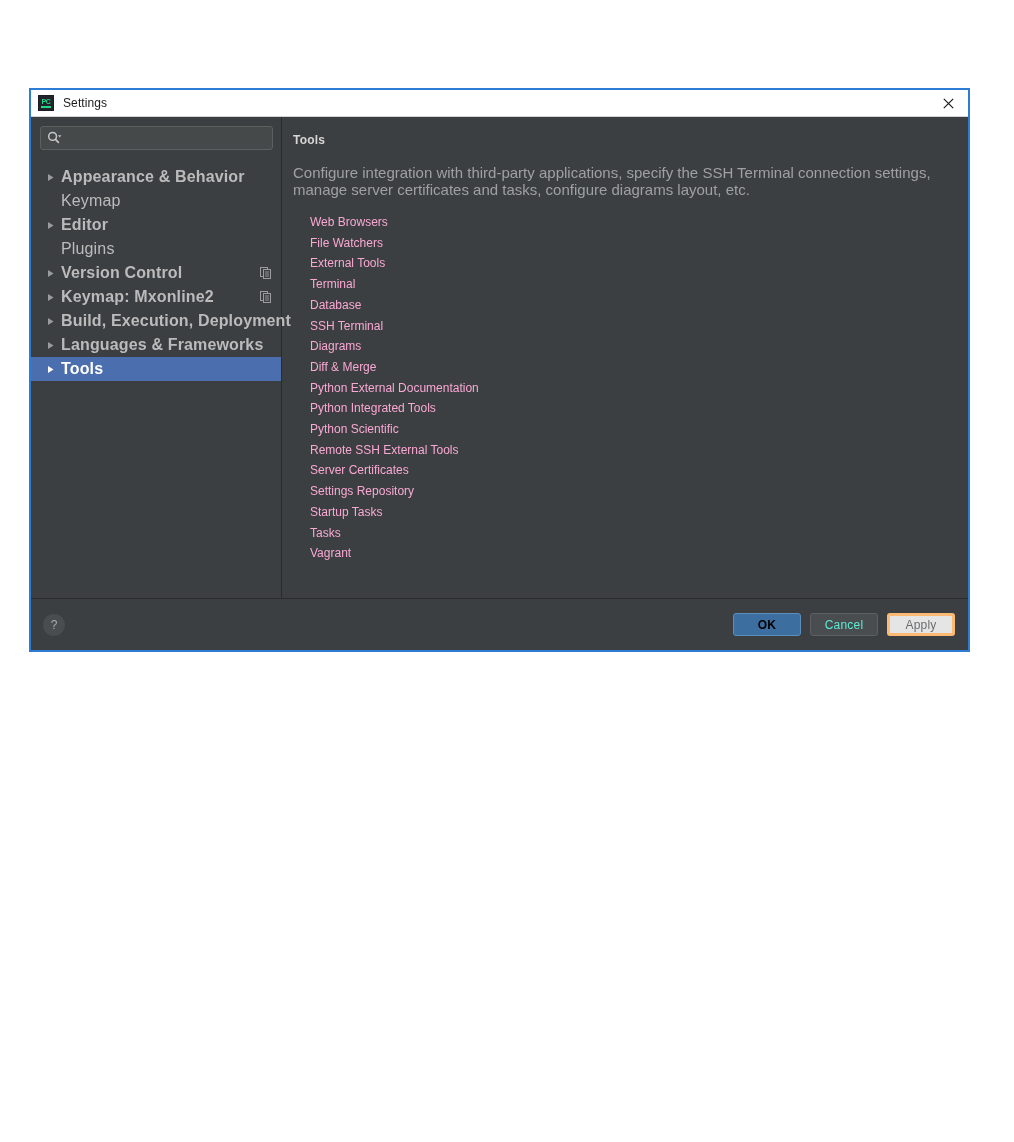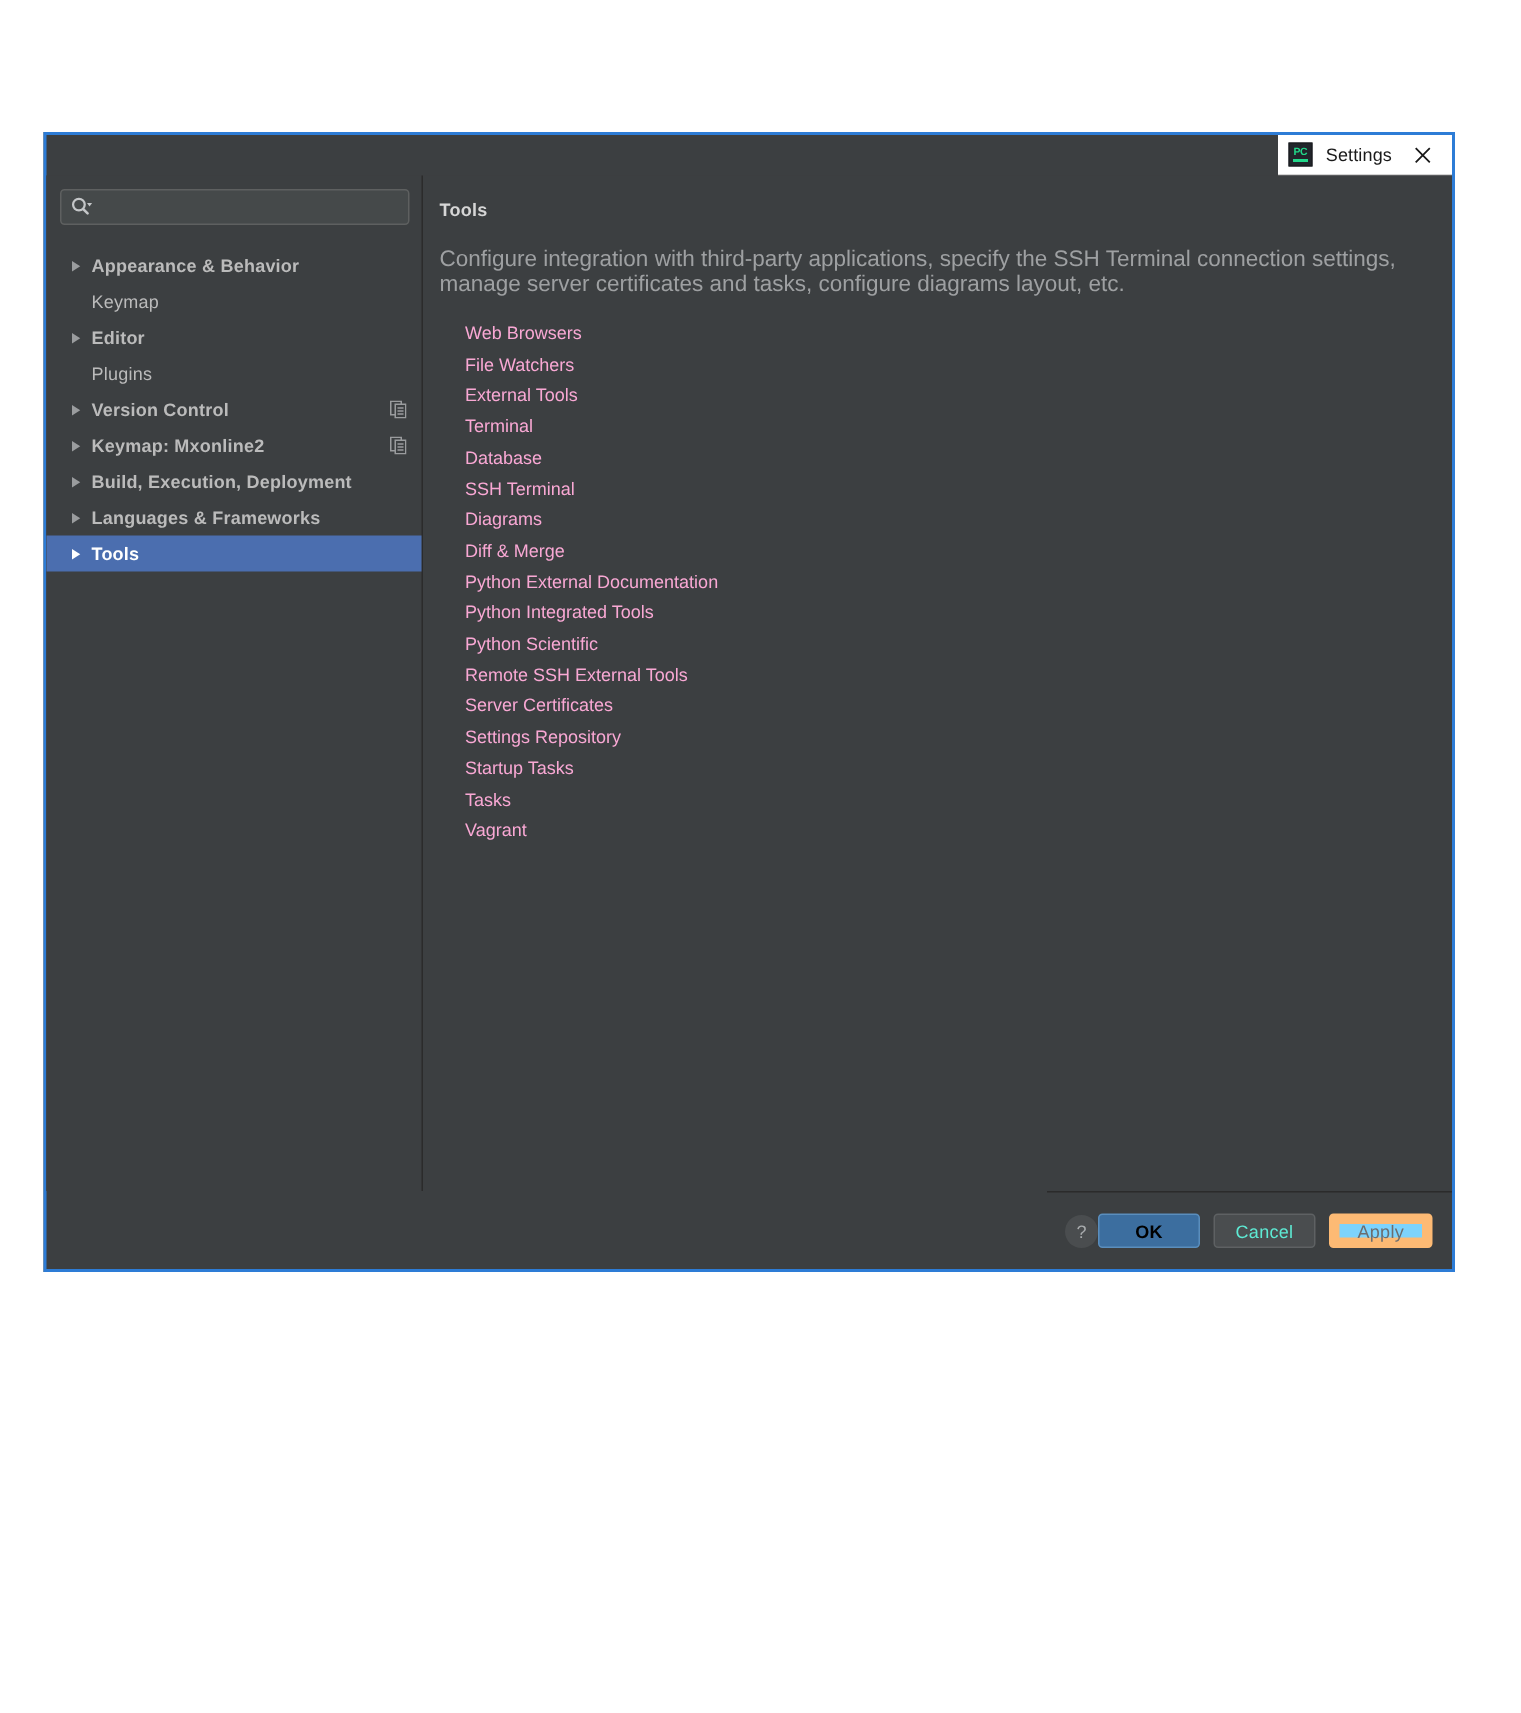--- a/index.html
+++ b/index.html
@@ -7,26 +7,25 @@
     margin: 0; padding: 0;
     width: 1014px; height: 1142px;
     background: #ffffff;
     font-family: "Liberation Sans", sans-serif;
     overflow: hidden;
   }
 
   #dialog {
     position: absolute;
     left: 29px; top: 88px;
-    width: 941px; height: 760px;
+    width: 941px; height: 564px;
     border: 2px solid #2d7cd6;
     background: #3c3f41;
     display: flex;
     flex-direction: column;
-    align-items: flex-end;
   }
 
   
   #titlebar {
     height: 27px;
     background: #ffffff;
     display: flex;
     align-items: center;
     flex: 0 0 auto;
     border-bottom: 1px solid #d4d4d4;
@@ -122,21 +121,21 @@
     cursor: default;
     position: relative;
   }
   .tree-row.selected { background: #4b6eaf; }
   .tree-arrow {
     width: 14px; flex: 0 0 14px;
     display: flex; align-items: center; justify-content: flex-start;
   }
   .tree-arrow svg { display: block; }
   .tree-label {
-    font-size: 12px;
+    font-size: 16px;
     color: #bbbbbb;
     font-weight: bold;
     white-space: nowrap;
     letter-spacing: 0.15px;
   }
   .tree-row.selected .tree-label { color: #ffffff; }
   .tree-row.leaf .tree-label { font-weight: normal; }
   .tree-row.leaf .tree-arrow { visibility: hidden; }
   .copy-icon { margin-left: auto; display: flex; align-items: center; }
   .copy-icon svg { display: block; }
@@ -213,22 +212,22 @@
     border: 1px solid #5a8ebd;
     color: #000000;
     font-weight: bold;
   }
   .dlg-btn.normal {
     background: #4a4d4f;
     border: 1px solid #5e6163;
     color: #5eead4;
   }
   .dlg-btn.disabled {
-    background: #7dd3fc;
-    border: 7px solid #fdba74;
+    background: #e5e5e5;
+    border: 3px solid #fdba74;
     color: #6b6e70;
     cursor: default;
   }
 </style>
 </head>
 <body>
 
 <div id="dialog">
 
   <div id="titlebar">

